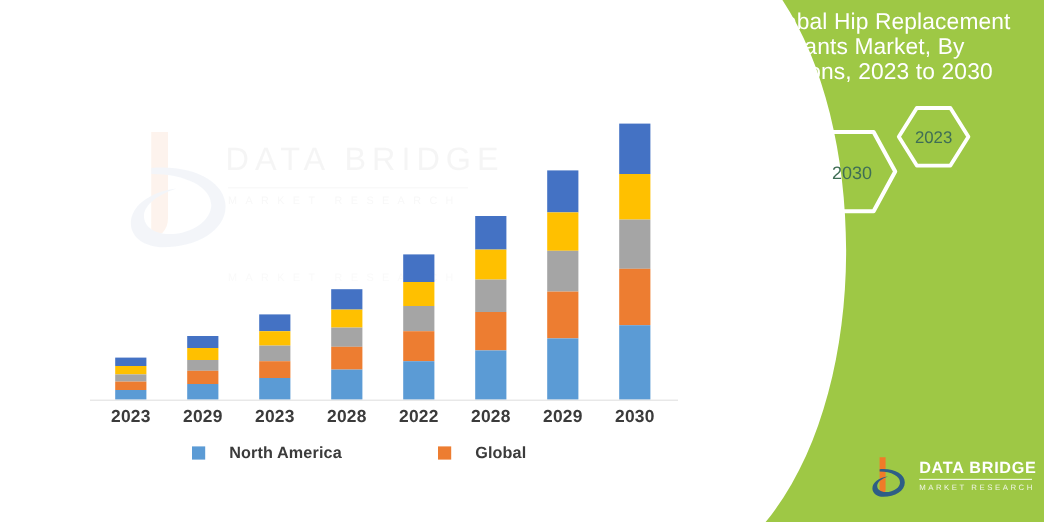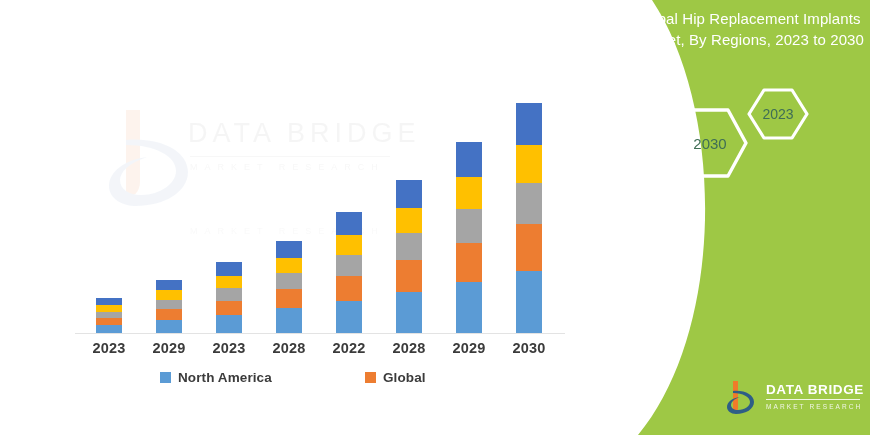--- a/index.html
+++ b/index.html
@@ -15,21 +15,21 @@
   
   .green-panel{
     position:absolute;top:0;right:0;width:340px;height:435px;
     overflow:hidden;pointer-events:none;
   }
   .green-panel svg{display:block;width:340px;height:435px;}
 
   
   .rp-title{
     position:absolute;left:634px;top:8px;width:230px;
-    color:#ffffff;font-size:15px;line-height:21px;
+    color:#ffffff;font-size:19px;line-height:21px;
     letter-spacing:.1px;font-weight:400;
   }
   .hex-wrap{position:absolute;left:660px;top:84px;width:170px;height:96px;}
   .hex-wrap svg{display:block;}
   .hex-label{
     font-family:"Liberation Sans", sans-serif;
     fill:#3f6e55;font-size:15px;font-weight:400;
   }
   .hex-label.small{font-size:14px;}
   .rp-brand{
@@ -84,21 +84,21 @@
   .bar{position:absolute;bottom:0;width:26px;display:flex;flex-direction:column-reverse;}
   .seg{width:100%;}
 
   .xlabels{position:absolute;left:75px;top:340px;width:490px;height:24px;}
   .xlab{
     position:absolute;top:0;width:60px;text-align:center;
     color:#3b3b3b;font-size:14.5px;font-weight:700;letter-spacing:.2px;
   }
 
   .legend{position:absolute;left:75px;top:370px;width:470px;height:24px;}
-  .leg-item{position:absolute;top:0;display:flex;align-items:center;gap:7px;}
+  .leg-item{position:absolute;top:0;display:flex;align-items:center;gap:20px;}
   .leg-sw{width:11px;height:11px;display:inline-block;}
   .leg-tx{color:#3b3b3b;font-size:13.5px;font-weight:700;letter-spacing:.1px;white-space:nowrap;}
 
   .footnotes{position:absolute;left:62px;top:412px;width:520px;height:16px;}
   .fn{
     position:absolute;top:0;color:#4a4a4a;
     font-family:"Liberation Serif", serif;
     font-size:7.6px;letter-spacing:.15px;white-space:nowrap;
   }
   .fn.a{left:0;}

